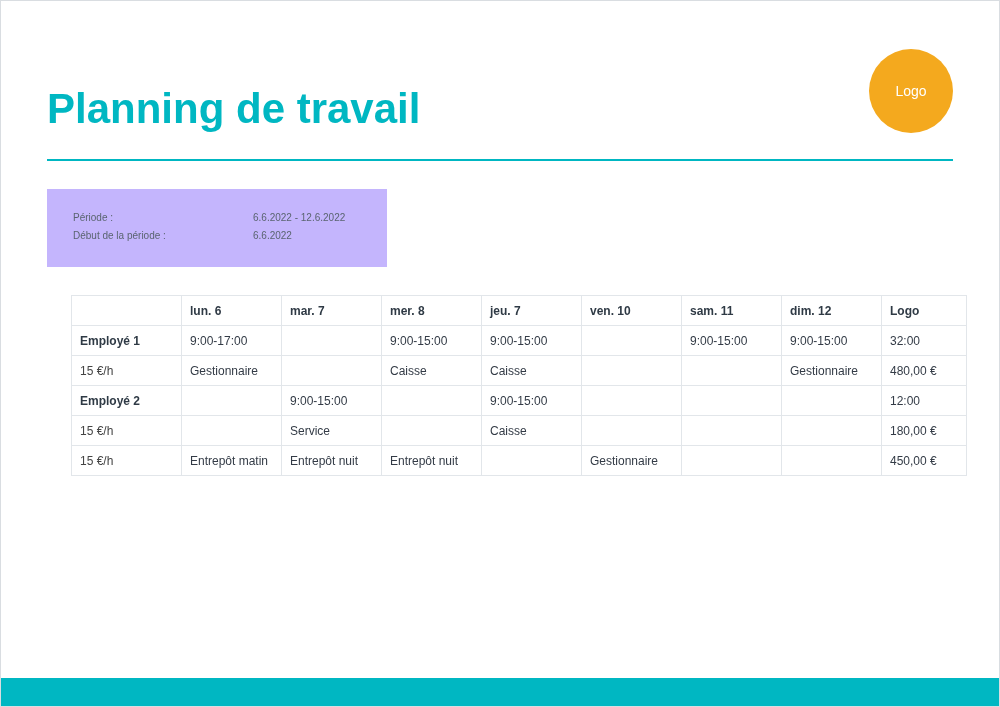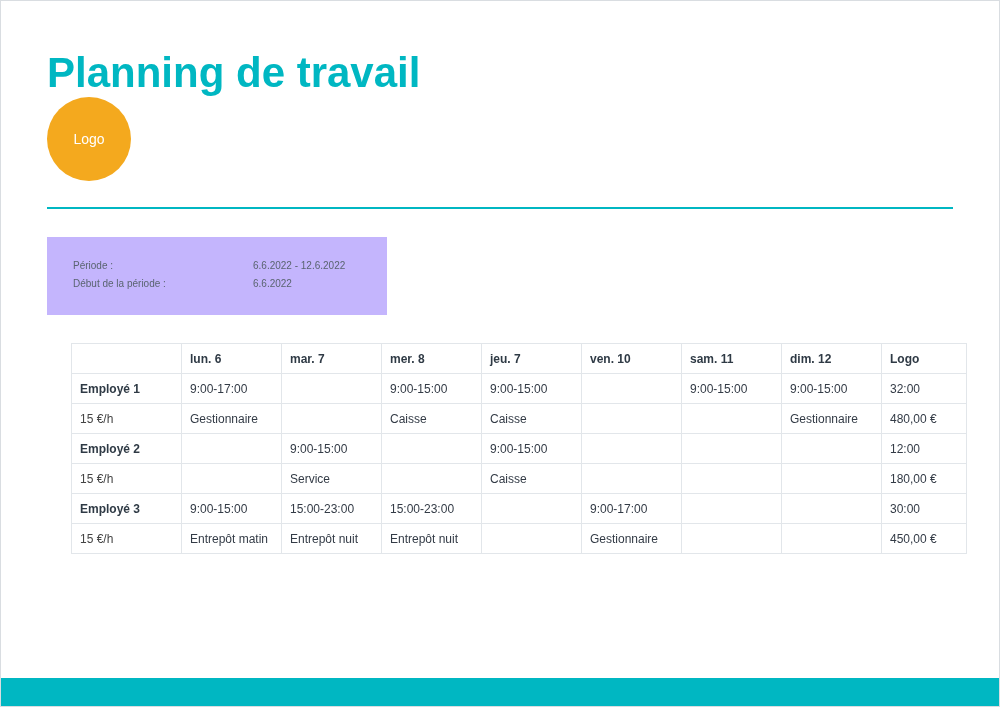--- a/index.html
+++ b/index.html
@@ -2,23 +2,22 @@
 <html><head>
 <meta charset="utf-8">
 <style>
   * { margin: 0; padding: 0; box-sizing: border-box; }
   html, body { width: 1000px; height: 707px; font-family: Arial, Helvetica, sans-serif; color: #333b46; }
   .page {
     width: 1000px; height: 707px; background: #fff;
     border: 1px solid #d9dde1; position: relative;
   }
   .header {
-    display: flex; justify-content: space-between; align-items: flex-start;
+    display: flex; justify-content: space-between; align-items: flex-end;
     padding: 48px 46px 0 46px;
-    flex-direction: column;
   }
   .title {
     font-size: 42px; font-weight: 700; color: #00b7c2;
   }
   .logo {
     width: 84px; height: 84px; border-radius: 50%;
     background: #f4a91e; display: flex; align-items: center; justify-content: center;
     color: #fff; font-size: 14px; font-weight: 500;
   }
   .rule {
@@ -150,31 +149,20 @@
           <td>Service</td>
           <td></td>
           <td>Caisse</td>
           <td></td>
           <td></td>
           <td></td>
           <td>180,00 €</td>
         </tr>
 
         <tr>
-          <td class="emp-name">Employé 3</td>
-          <td>9:00-15:00</td>
-          <td>15:00-23:00</td>
-          <td>15:00-23:00</td>
-          <td></td>
-          <td>9:00-17:00</td>
-          <td></td>
-          <td></td>
-          <td>30:00</td>
-        </tr>
-        <tr>
           <td class="rate">15 €/h</td>
           <td>Entrepôt matin</td>
           <td>Entrepôt nuit</td>
           <td>Entrepôt nuit</td>
           <td></td>
           <td>Gestionnaire</td>
           <td></td>
           <td></td>
           <td>450,00 €</td>
         </tr>

